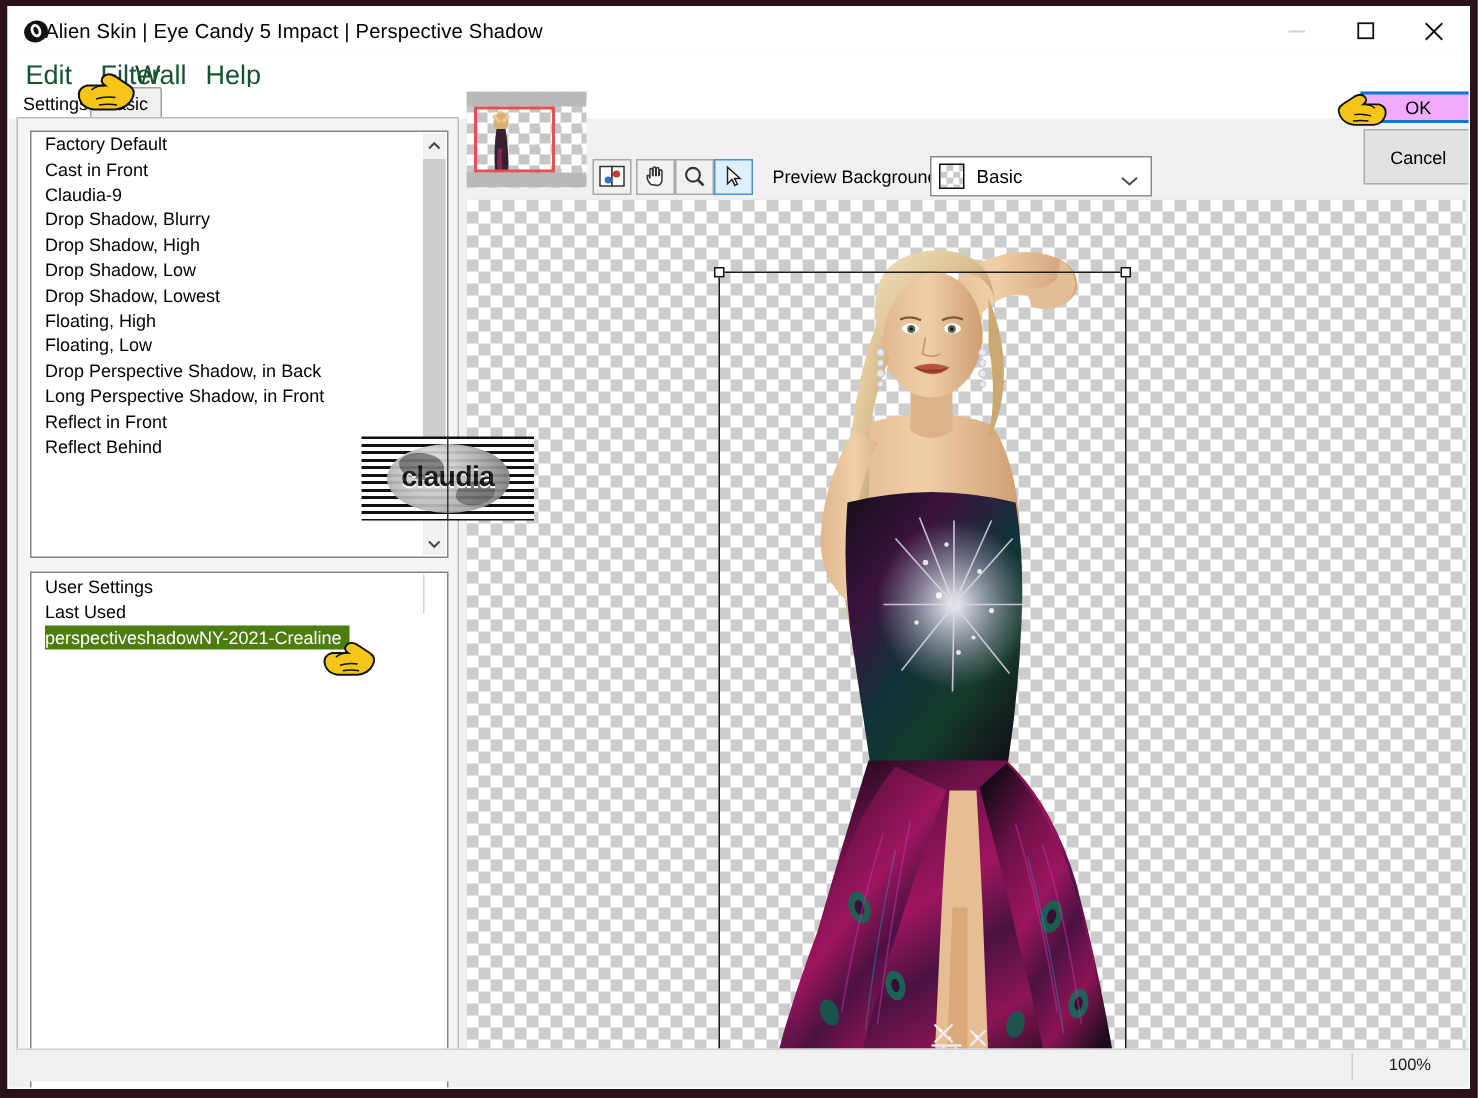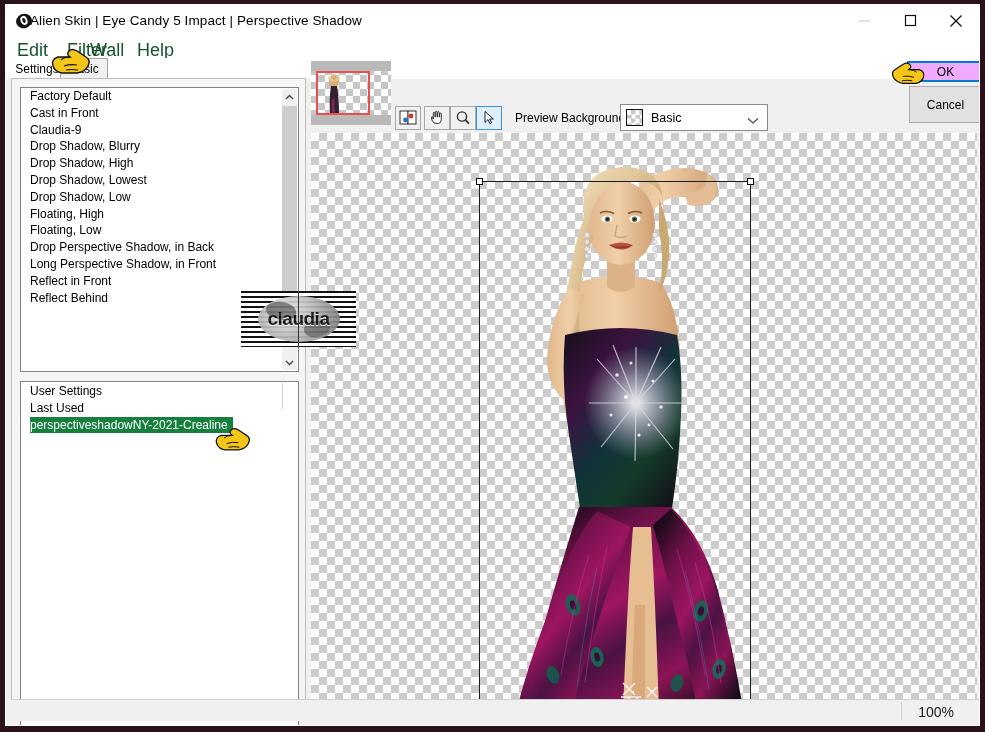--- a/index.html
+++ b/index.html
@@ -114,21 +114,21 @@
     background:#ffffff;
     border:1px solid #848484;
     box-sizing:border-box;
     overflow:hidden;
   }
   #user-divider{
     position:absolute;right:15px;top:1px;width:1px;height:26px;
     background:#d4d4d4;
   }
   .listrow.sel{
-    background:#15803d;color:#ffffff;display:inline-block;
+    background:#4d7c0f;color:#ffffff;display:inline-block;
     padding-right:5px;width:auto;
   }
   
   #watermark{
     position:absolute;left:235px;top:286px;width:115px;height:56px;
     overflow:hidden;
     background:
       repeating-linear-gradient(to bottom,#111 0px,#111 2px,#fff 2px,#fff 5px);
     z-index:40;
   }
@@ -230,21 +230,21 @@
   #figure{
     position:absolute;left:110px;top:2px;width:420px;height:578px;
   }
   
   #statusbar{
     position:absolute;left:5px;bottom:4px;width:975px;height:22px;
     background:#f0f0f0;border-top:1px solid #cfcfcf;
     box-sizing:border-box;
   }
   #status-zoom{
-    position:absolute;right:32px;top:4px;font-size:14px;color:#1a1a1a;
+    position:absolute;right:32px;top:4px;font-size:11px;color:#1a1a1a;
   }
   #status-sep{
     position:absolute;right:84px;top:2px;width:1px;height:18px;background:#d0d0d0;
   }
   
   .cursor-hand{position:absolute;z-index:90;}
   #cursor-filter{left:44px;top:41px;}
   #cursor-user{left:208px;top:420px;}
   #cursor-ok{left:884px;top:55px;}
 </style>
@@ -299,22 +299,22 @@
   </div>
 
   <div id="left-panel">
 
     <div id="list-factory">
       <div class="listrow">Factory Default</div>
       <div class="listrow">Cast in Front</div>
       <div class="listrow">Claudia-9</div>
       <div class="listrow">Drop Shadow, Blurry</div>
       <div class="listrow">Drop Shadow, High</div>
+      <div class="listrow">Drop Shadow, Low</div>
       <div class="listrow">Drop Shadow, Lowest</div>
-      <div class="listrow">Drop Shadow, Low</div>
       <div class="listrow">Floating, High</div>
       <div class="listrow">Floating, Low</div>
       <div class="listrow">Drop Perspective Shadow, in Back</div>
       <div class="listrow">Long Perspective Shadow, in Front</div>
       <div class="listrow">Reflect in Front</div>
       <div class="listrow">Reflect Behind</div>
 
       <div id="factory-scroll">
         <div class="sb-arrow" id="sb-up">
           <svg width="9" height="7">

